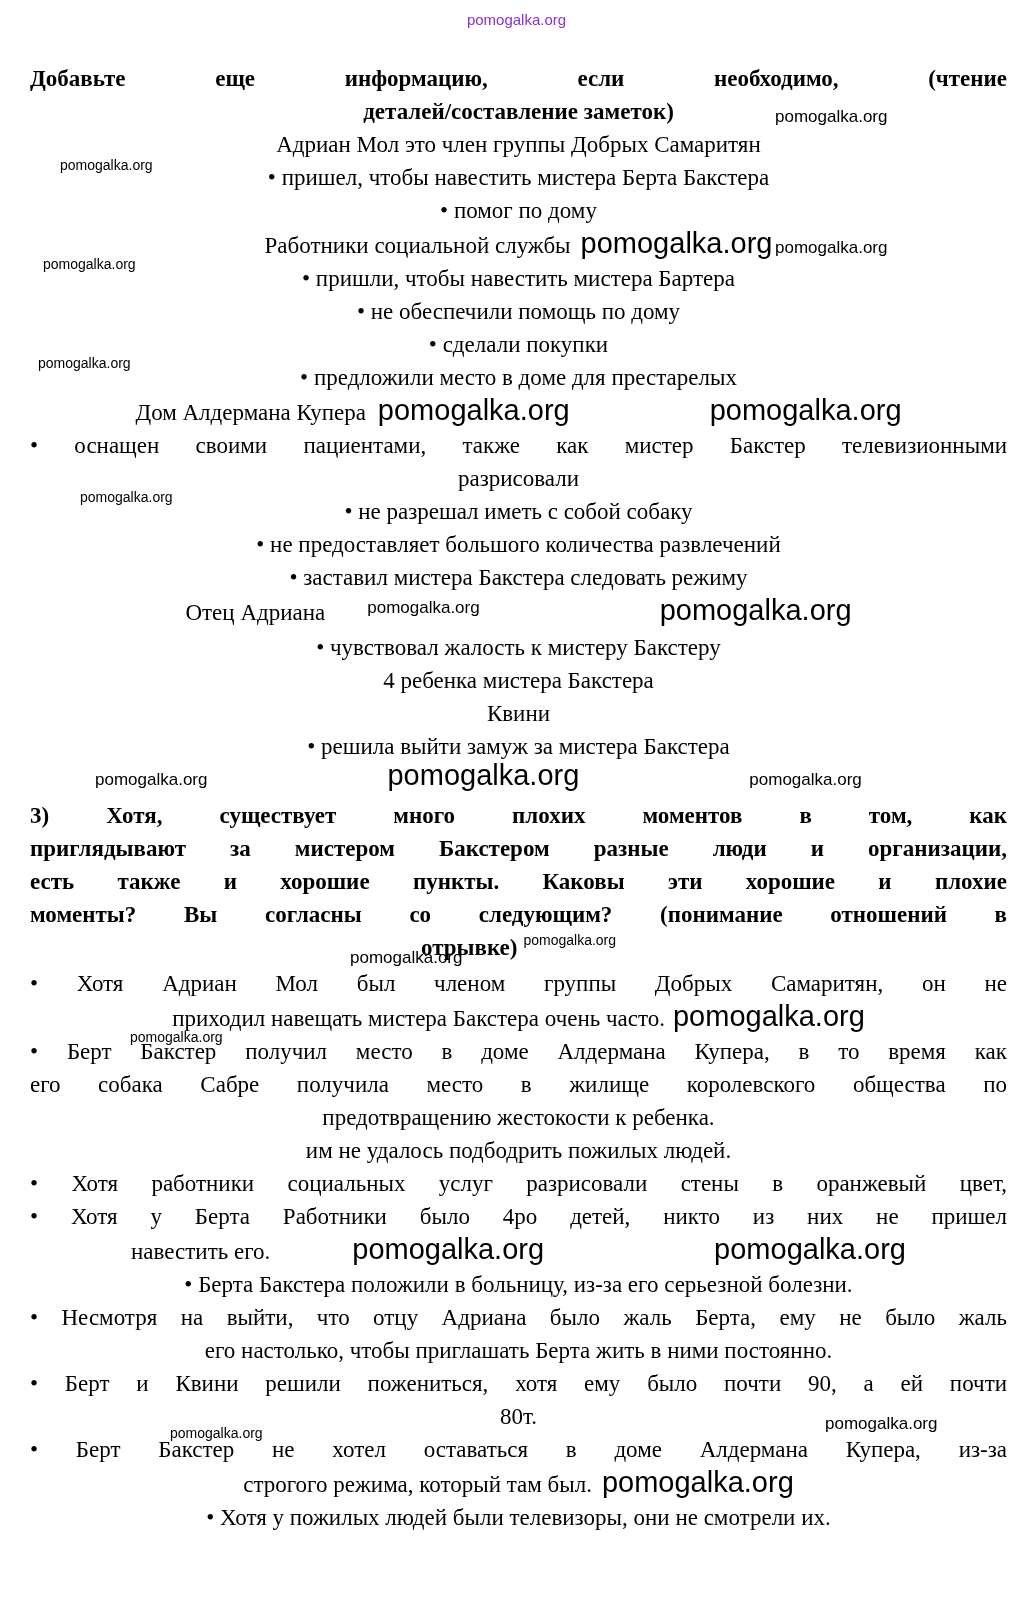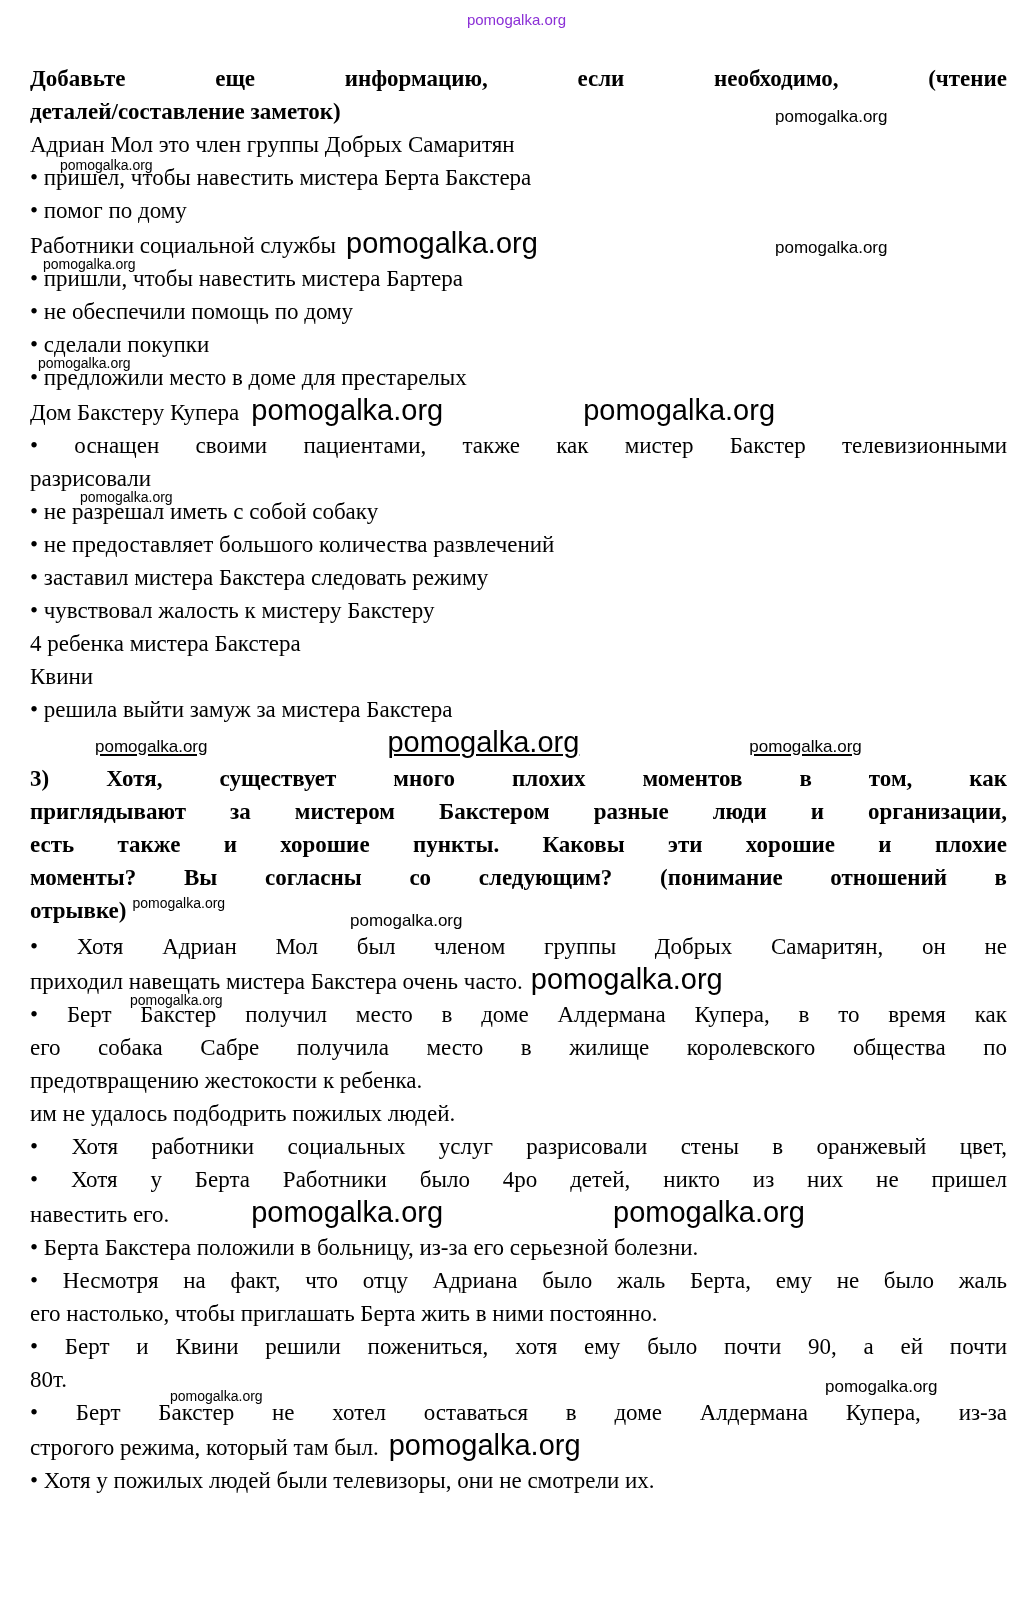--- a/index.html
+++ b/index.html
@@ -7,34 +7,34 @@
     position:relative;
     width:1033px; height:1603px;
     background:#ffffff;
     font-family:"Liberation Serif", serif;
     font-size:23px; line-height:33px; color:#000;
     box-sizing:border-box;
     padding:62px 26px 0 30px;
     overflow:hidden;
   }
   .para { position:relative; margin:0; }
-  .ln { display:block; }
+  .ln { display:block;text-align:center; }
   .fill { text-align:justify; text-align-last:justify; text-justify:inter-word; }
   .b { font-weight:700; }
   .wm {
     font-family:"Liberation Sans", sans-serif;
     font-weight:400; color:#000; white-space:nowrap;
   }
   .wm-lg { font-size:29px; }
   .wm-md { font-size:17px; }
   .wm-sm { font-size:14px; }
   .abs { position:absolute; }
   .up  { position:relative; top:-7px; }
   .up2 { position:relative; top:-10px; }
-  .wm-row { height:36px; line-height:32px; white-space:nowrap;text-decoration:underline; }
+  .wm-row { height:36px; line-height:24px; white-space:nowrap; }
   .top-wm {
     position:absolute; top:3px; left:50%; transform:translateX(-50%);
     font-size:15px; font-family:"Liberation Sans", sans-serif;
   }
 </style>
 </head>
 <body>
 
 <div class="page">
 
@@ -79,21 +79,21 @@
     <span class="ln">• сделали покупки</span>
   </div>
 
   <div class="para">
     <span class="wm wm-sm abs" style="left:8px; top:-14px;">pomogalka.org</span>
     <span class="ln">• предложили место в доме для престарелых</span>
   </div>
 
   <div class="para">
     <span class="ln">
-      <span>Дом Бакстеру Купера</span><span class="wm wm-lg" style="margin-left:12px;">pomogalka.org</span><span class="wm wm-lg" style="margin-left:140px;">pomogalka.org</span>
+      <span>Дом Алдермана Купера</span><span class="wm wm-lg" style="margin-left:12px;">pomogalka.org</span><span class="wm wm-lg" style="margin-left:140px;">pomogalka.org</span>
     </span>
   </div>
 
   <div class="para">
     <span class="ln fill">• оснащен своими пациентами, также как мистер Бакстер телевизионными</span>
     <span class="ln">разрисовали</span>
   </div>
 
   <div class="para">
     <span class="wm wm-sm abs" style="left:50px; top:-14px;">pomogalka.org</span>
@@ -101,20 +101,25 @@
   </div>
 
   <div class="para">
     <span class="ln">• не предоставляет большого количества развлечений</span>
   </div>
 
   <div class="para">
     <span class="ln">• заставил мистера Бакстера следовать режиму</span>
   </div>
 
+  <div class="para">
+    <span class="ln">
+      <span>Отец Адриана</span><span class="wm wm-md up" style="margin-left:42px;">pomogalka.org</span><span class="wm wm-lg" style="margin-left:180px;">pomogalka.org</span>
+    </span>
+  </div>
 
   <div class="para">
     <span class="ln">• чувствовал жалость к мистеру Бакстеру</span>
   </div>
 
   <div class="para">
     <span class="ln">4 ребенка мистера Бакстера</span>
   </div>
 
 
@@ -165,21 +170,21 @@
     <span class="ln">
       <span>навестить его.</span><span class="wm wm-lg" style="margin-left:82px;">pomogalka.org</span><span class="wm wm-lg" style="margin-left:170px;">pomogalka.org</span>
     </span>
   </div>
 
   <div class="para">
     <span class="ln">• Берта Бакстера положили в больницу, из-за его серьезной болезни.</span>
   </div>
 
   <div class="para">
-    <span class="ln fill">• Несмотря на факт, что отцу Адриана было жаль Берта, ему не было жаль</span>
+    <span class="ln fill">• Несмотря на выйти, что отцу Адриана было жаль Берта, ему не было жаль</span>
     <span class="ln">его настолько, чтобы приглашать Берта жить в ними постоянно.</span>
   </div>
 
   <div class="para">
     <span class="ln fill">• Берт и Квини решили пожениться, хотя ему было почти 90, а ей почти</span>
     <span class="ln">80т.</span>
     <span class="wm wm-md abs" style="left:795px; top:40px;">pomogalka.org</span>
   </div>
 
   <div class="para">

